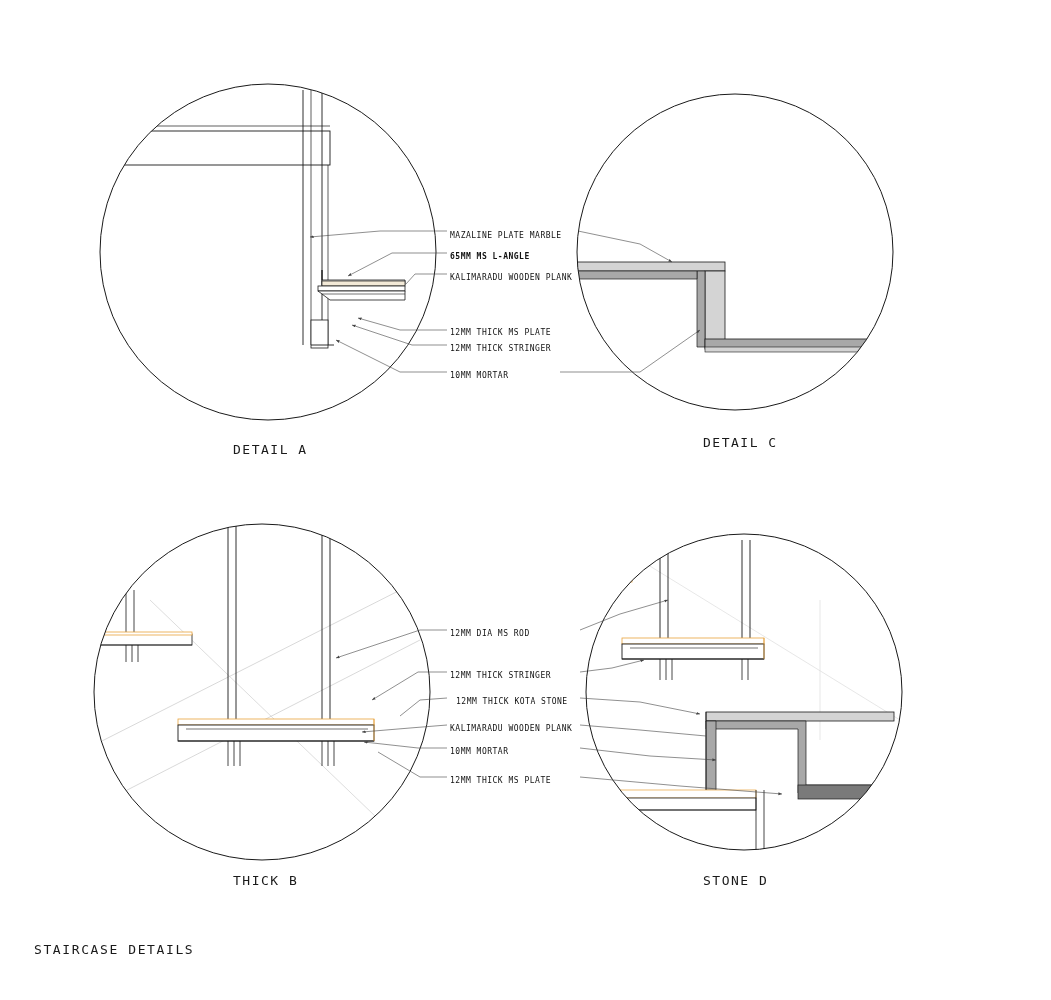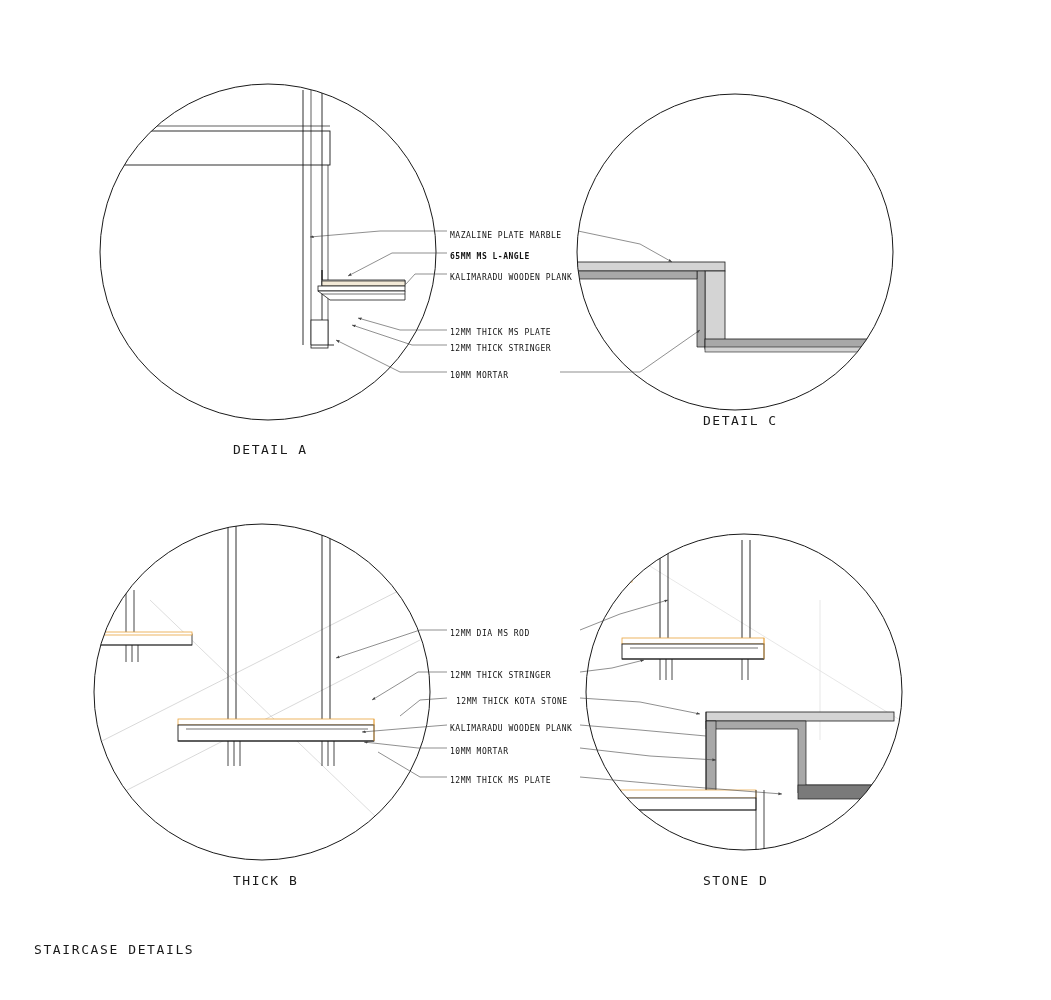--- a/index.html
+++ b/index.html
@@ -217,21 +217,21 @@
         <path d="M580,672 L612,668 L644,660" marker-end="url(#arrow)"></path>
         <path d="M580,698 L640,702 L700,714" marker-end="url(#arrow)"></path>
         <path d="M580,725 L640,730 L706,736"></path>
         <path d="M580,748 L650,756 L716,760" marker-end="url(#arrow)"></path>
         <path d="M580,777 L680,786 L782,794" marker-end="url(#arrow)"></path>
       </g>
     </g>
   </svg>
 
   <div class="detail-caption" style="left:233px; top:442px;">DETAIL A</div>
-  <div class="detail-caption" style="left:703px; top:413px;">DETAIL C</div>
+  <div class="detail-caption" style="left:703px; top:435px;">DETAIL C</div>
   <div class="detail-caption" style="left:233px; top:873px;">THICK B</div>
   <div class="detail-caption" style="left:703px; top:873px;">STONE D</div>
 
   <div class="lbl" style="left:450px; top:231px;">MAZALINE PLATE MARBLE</div>
   <div class="lbl" style="left:450px; top:252px;font-weight:bold;">65MM MS L-ANGLE</div>
   <div class="lbl" style="left:450px; top:273px;">KALIMARADU WOODEN PLANK</div>
   <div class="lbl" style="left:450px; top:328px;">12MM THICK MS PLATE</div>
   <div class="lbl" style="left:450px; top:344px;">12MM THICK STRINGER</div>
   <div class="lbl" style="left:450px; top:371px;">10MM MORTAR</div>
 

